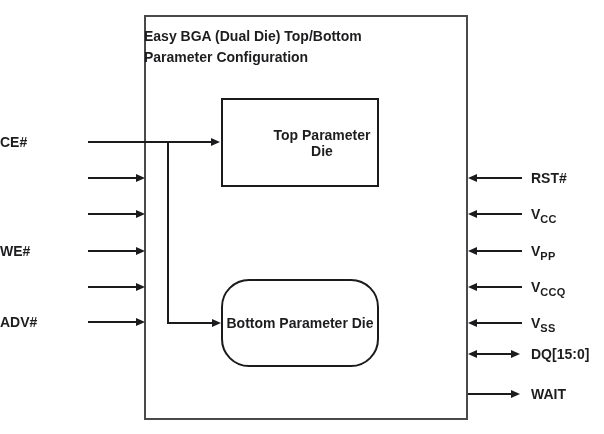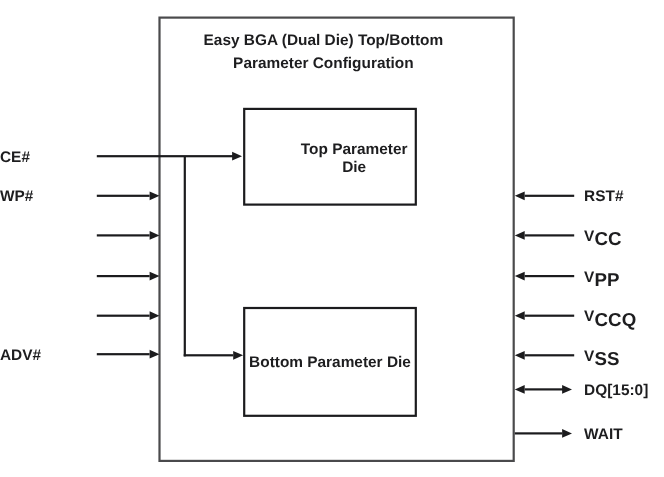--- a/index.html
+++ b/index.html
@@ -14,53 +14,53 @@
   .outer-box{
     position:absolute;
     left:144px;top:15px;width:324px;height:405px;
     border:2px solid #4a4a4c;
     box-sizing:border-box;
     background:#ffffff;
   }
   .title{
     position:absolute;
     left:144px;top:26px;width:300px;
-    text-align:center;
+    text-align:left;
     font-size:14px;font-weight:bold;
     line-height:21px;
     white-space:nowrap;
   }
   .die-box{
     position:absolute;
     width:158px;
     border:2px solid #1b1b1d;
     box-sizing:border-box;
     display:flex;align-items:center;justify-content:center;
     font-size:14px;font-weight:bold;
     background:#ffffff;
     text-align:center;
   }
   .die-box.top{left:221px;top:98px;height:89px;padding-left:44px;}
-  .die-box.bottom{left:221px;top:279px;height:100px;}
+  .die-box.bottom{left:221px;top:279px;height:88px;border-radius:28px;}
   .row{
     position:absolute;
     left:0;width:604px;height:20px;
   }
   .llabel{
     position:absolute;left:0;top:0;width:84px;height:20px;
     text-align:left;line-height:20px;
     font-size:14px;font-weight:bold;white-space:nowrap;
   }
   .rlabel{
     position:absolute;left:531px;top:0;height:20px;
     text-align:right;line-height:20px;
     font-size:14px;font-weight:bold;white-space:nowrap;
   }
   .sub{
-    font-size:17px;
+    font-size:11px;
     position:relative;top:4px;
     letter-spacing:0.2px;
   }
   .hline{
     position:absolute;top:9px;height:2px;
     background:#1b1b1d;
   }
   .arr-r{
     position:absolute;top:6px;width:0;height:0;
     border-left:9px solid #1b1b1d;
@@ -112,31 +112,31 @@
   <div class="branch-h"></div>
   <div class="branch-arr"></div>
 
   <div class="row" style="top:132px">
     <span class="llabel">CE#</span>
     <span class="hline" style="left:88px;width:124px"></span>
     <span class="arr-r" style="left:211px"></span>
   </div>
 
   <div class="row" style="top:168px">
-    <span class="llabel">WP#</span>
     <span class="hline" style="left:88px;width:48px"></span>
     <span class="arr-r" style="left:136px"></span>
   </div>
 
   <div class="row" style="top:204px">
     <span class="hline" style="left:88px;width:48px"></span>
     <span class="arr-r" style="left:136px"></span>
   </div>
 
   <div class="row" style="top:241px">
+    <span class="llabel">WE#</span>
     <span class="hline" style="left:88px;width:48px"></span>
     <span class="arr-r" style="left:136px"></span>
   </div>
 
   <div class="row" style="top:277px">
     <span class="hline" style="left:88px;width:48px"></span>
     <span class="arr-r" style="left:136px"></span>
   </div>
 
   <div class="row" style="top:312px">

